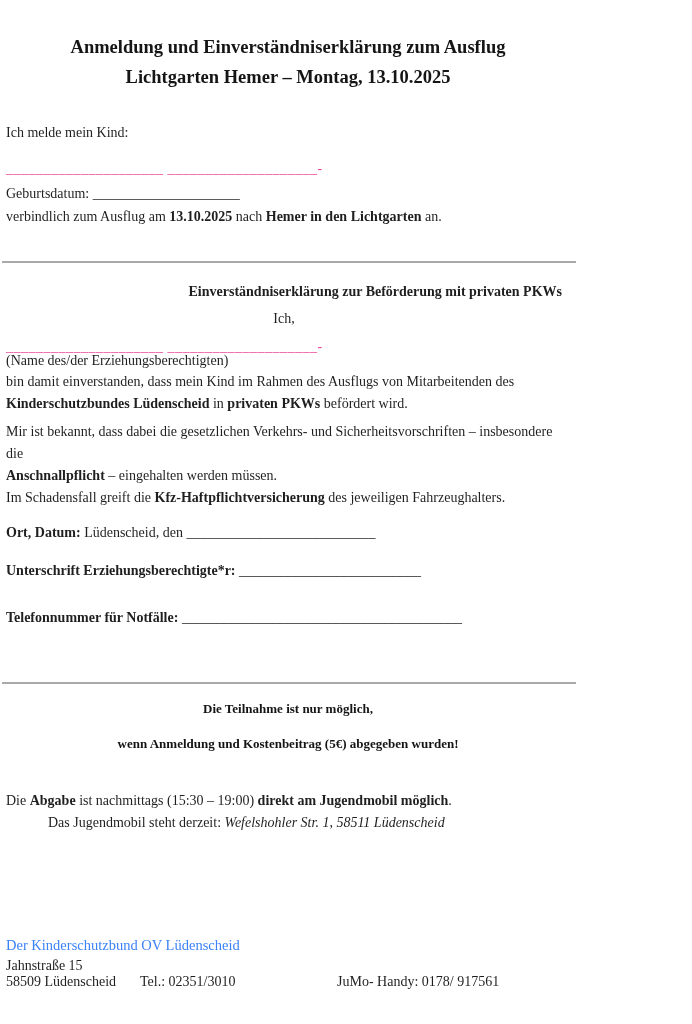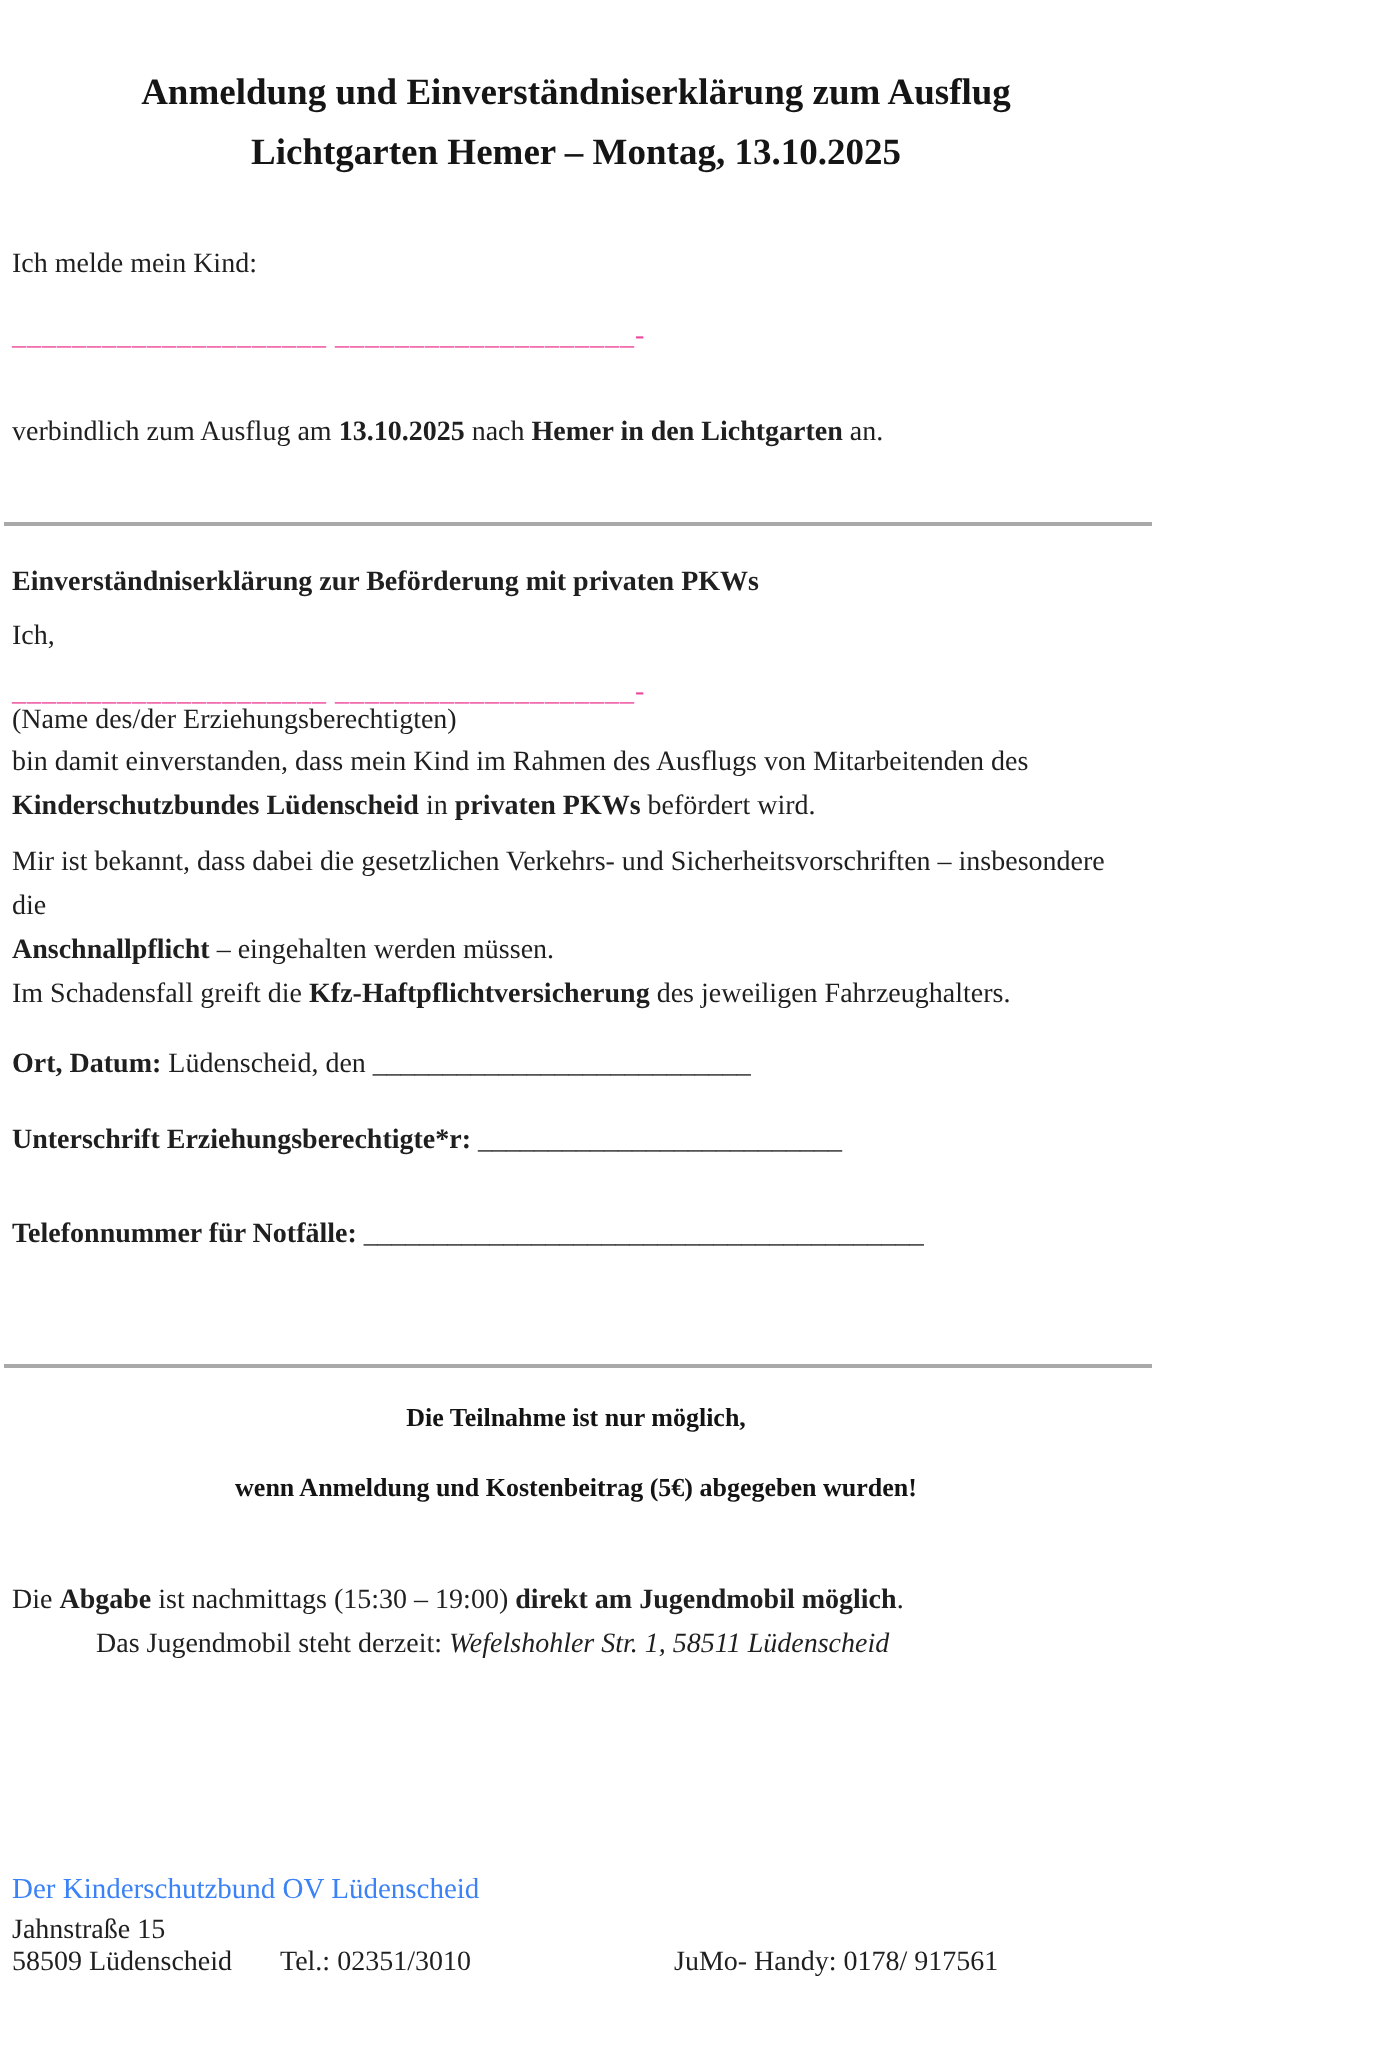--- a/index.html
+++ b/index.html
@@ -6,21 +6,21 @@
   .page{
     position:relative;
     width:576px;height:1024px;
     background:#ffffff;
     font-family:Liberation Serif, serif;
     color:#1f1f1f;
     font-size:14px;
     overflow:hidden;
   }
   .abs{position:absolute;left:6px;right:14px;}
-  .b{font-weight:bold;}
+  .b{font-weight:bold;text-align:right;}
   .i{font-style:italic;}
   .title{
     left:0;right:0;
     text-align:center;
     font-weight:bold;
     font-size:18.5px;
     line-height:30px;
     color:#151515;
   }
   .body-line{line-height:22px;white-space:nowrap;}
@@ -47,26 +47,27 @@
 
 <div class="page">
 
   <div class="abs title" style="top:32px;">
     <div>Anmeldung und Einverständniserklärung zum Ausflug</div>
     <div>Lichtgarten Hemer – Montag, 13.10.2025</div>
   </div>
 
   <div class="abs body-line" style="top:122px;">Ich melde mein Kind:</div>
   <div class="abs body-line blank" style="top:158px;">_____________________ ____________________-</div>
+  <div class="abs body-line" style="top:183px;">Geburtsdatum: _____________________</div>
   <div class="abs body-line" style="top:206px;"><span>verbindlich zum Ausflug am </span><span class="b">13.10.2025</span><span> nach </span><span class="b">Hemer in den Lichtgarten</span><span> an.</span></div>
 
   <hr class="hr" style="top:261px;background:#a9a9a9;">
 
   <div class="abs body-line b" style="top:281px;">Einverständniserklärung zur Beförderung mit privaten PKWs</div>
-  <div class="abs body-line" style="top:308px;">Ich,</div>
+  <div class="abs body-line" style="top:308px;text-align:center;">Ich,</div>
   <div class="abs body-line blank" style="top:336px;">_____________________ ____________________-</div>
   <div class="abs body-line" style="top:350px;">(Name des/der Erziehungsberechtigten)</div>
 
   <div class="abs wrapline" style="top:371px;">
     <div>bin damit einverstanden, dass mein Kind im Rahmen des Ausflugs von Mitarbeitenden des</div>
     <div><span class="b">Kinderschutzbundes Lüdenscheid</span><span> in </span><span class="b">privaten PKWs</span><span> befördert wird.</span></div>
   </div>
 
   <div class="abs wrapline" style="top:421px;">
     <div>Mir ist bekannt, dass dabei die gesetzlichen Verkehrs- und Sicherheitsvorschriften – insbesondere die</div>

